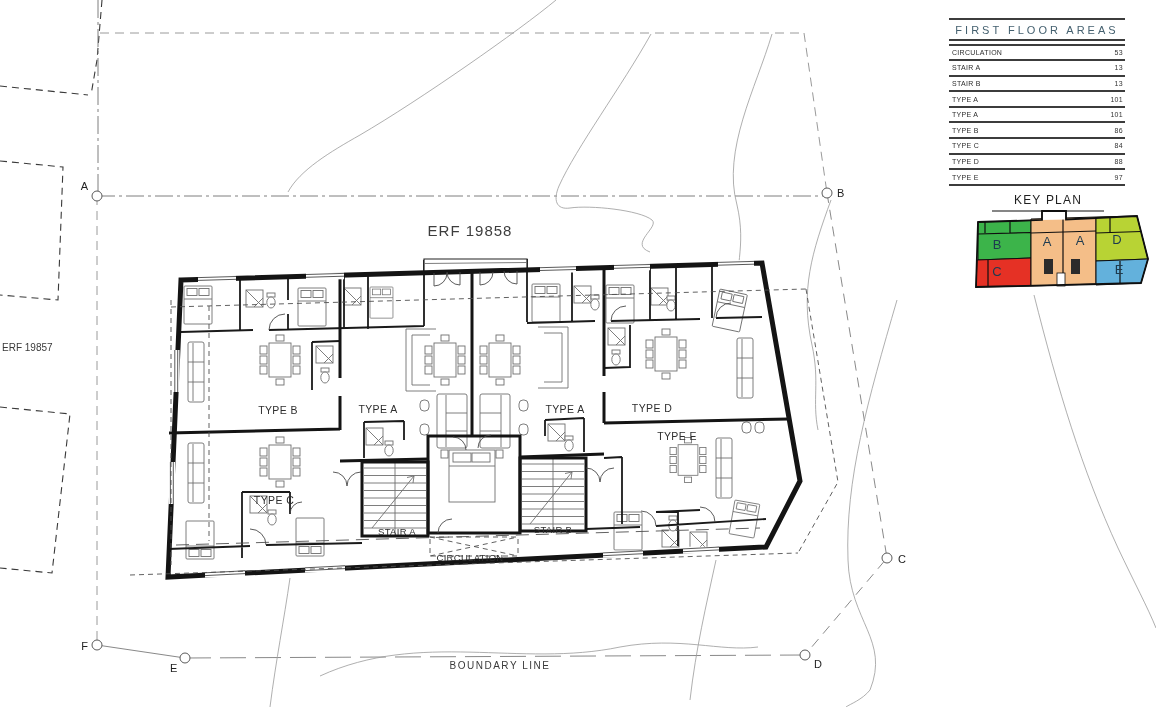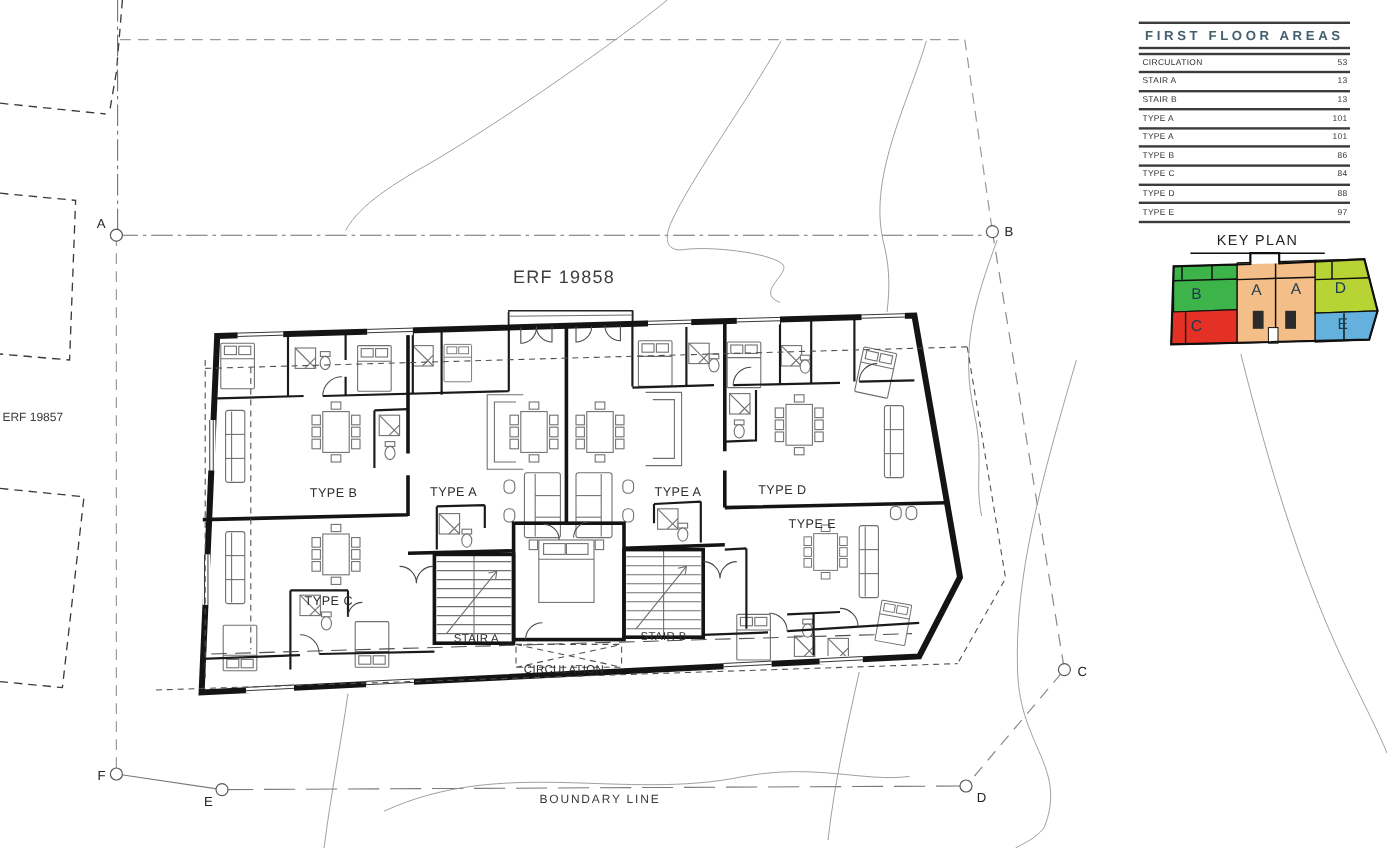--- a/index.html
+++ b/index.html
@@ -37,21 +37,21 @@
   .t-erf2{font-size:10px;fill:#3a3a3a;}
   .t-marker{font-size:11px;fill:#222;}
   .t-bound{font-size:10px;fill:#3a3a3a;letter-spacing:1.5px;}
   .t-key-title{font-size:12px;fill:#1f1f1f;letter-spacing:1.2px;}
   .t-key-letter{font-size:13px;fill:#1d3b50;}
 
   
   .areas{position:absolute;left:949px;top:18px;width:176px;}
   .areas-title{border-top:2px solid #3c3c3c;border-bottom:2px solid #3c3c3c;
                padding:4px 0 3px;text-align:center;font-size:11px;letter-spacing:3px;
-               color:#44606f;white-space:nowrap;font-weight:bold;}
+               color:#44606f;white-space:nowrap;}
   .areas-rows{border-top:2px solid #3c3c3c;margin-top:2.5px;}
   .arow{display:flex;justify-content:space-between;align-items:center;height:13.6px;
         border-bottom:2px solid #3c3c3c;font-size:7px;color:#2c2c2c;
         padding:0 2px 0 3px;letter-spacing:.3px;}
   .arow .val{color:#333;}
 </style>
 </head>
 <body>
 
 <div id="page">

